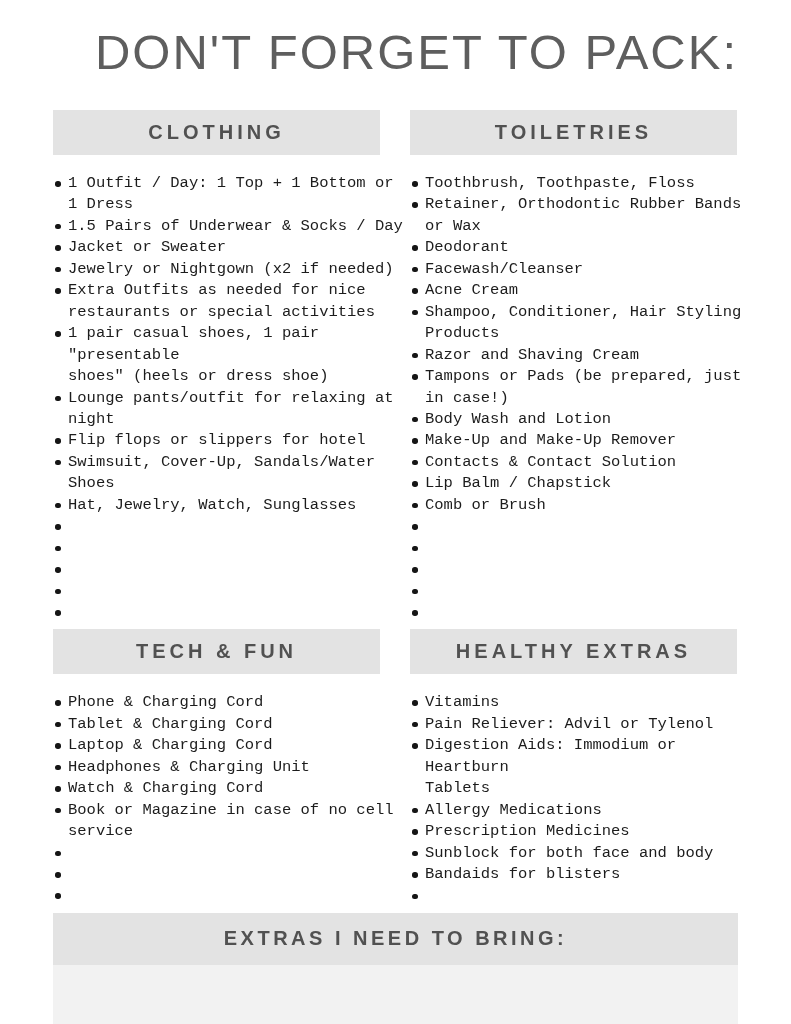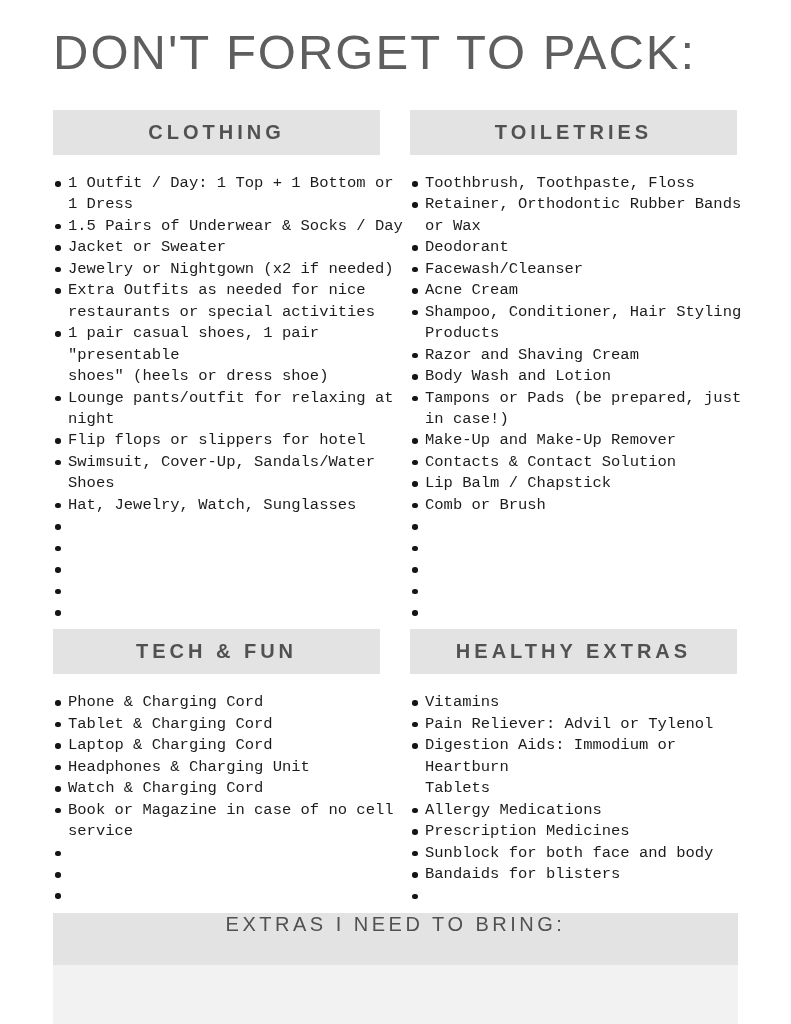--- a/index.html
+++ b/index.html
@@ -11,21 +11,21 @@
     --bullet-color:#151515;
     --footer-text:#454545;
   }
   html,body{margin:0;padding:0;}
   body{
     width:791px;height:1024px;overflow:hidden;background:#ffffff;
     font-family:"Liberation Sans", sans-serif;
   }
   .page{box-sizing:border-box;width:791px;height:1024px;padding:20px 53px 0;}
   .doc-title{
-    margin:0 0 26px;text-align:left;white-space:nowrap;
+    margin:0 0 26px;text-align:right;white-space:nowrap;
     font-size:49px;line-height:64px;font-weight:400;letter-spacing:2px;
     color:var(--title-text);
   }
   .grid{display:grid;grid-template-columns:327px 327px;column-gap:30px;}
   .sec-header{
     height:45px;display:flex;align-items:center;justify-content:center;
     background:var(--section-header-bg);
     font-size:20px;font-weight:600;letter-spacing:4px;
     color:var(--section-header-text);white-space:nowrap;
   }
@@ -34,23 +34,23 @@
     position:relative;padding-left:15px;margin:0;
     font-size:15.5px;line-height:21.45px;min-height:21.45px;
     color:var(--list-text);white-space:pre-line;
   }
   ul.packing-list li::before{
     content:"";position:absolute;left:2px;top:8px;
     width:5.5px;height:5.5px;border-radius:50%;
     background:var(--bullet-color);
   }
   .extras-header{
-    height:52px;display:flex;justify-content:center;
+    height:52px;display:flex;align-items:center;justify-content:center;
     background:var(--section-header-bg);
-    font-size:20px;font-weight:400;letter-spacing:3.5px;
+    font-size:20px;font-weight:700;letter-spacing:3.5px;
     color:var(--section-header-text);white-space:nowrap;
   }
   .notes-area{height:131px;background:var(--notes-area-bg);position:relative;}
   .footer-url{
     position:absolute;left:0;right:0;bottom:9px;text-align:center;
     font-size:19px;letter-spacing:1.2px;font-weight:400;
     color:var(--footer-text);
   }
 </style>
 </head>
@@ -93,22 +93,22 @@
         <span>TOILETRIES</span>
       </div>
       <ul class="packing-list">
           <li>Toothbrush, Toothpaste, Floss</li>
           <li>Retainer, Orthodontic Rubber Bands or Wax</li>
           <li>Deodorant</li>
           <li>Facewash/Cleanser</li>
           <li>Acne Cream</li>
           <li>Shampoo, Conditioner, Hair Styling Products</li>
           <li>Razor and Shaving Cream</li>
+          <li>Tampons or Pads (be prepared, just in case!)</li>
           <li>Body Wash and Lotion</li>
-          <li>Tampons or Pads (be prepared, just in case!)</li>
           <li>Make-Up and Make-Up Remover</li>
           <li>Contacts &amp; Contact Solution</li>
           <li>Lip Balm / Chapstick</li>
           <li>Comb or Brush</li>
           <li></li>
           <li></li>
           <li></li>
           <li></li>
           <li></li>
         </ul>

